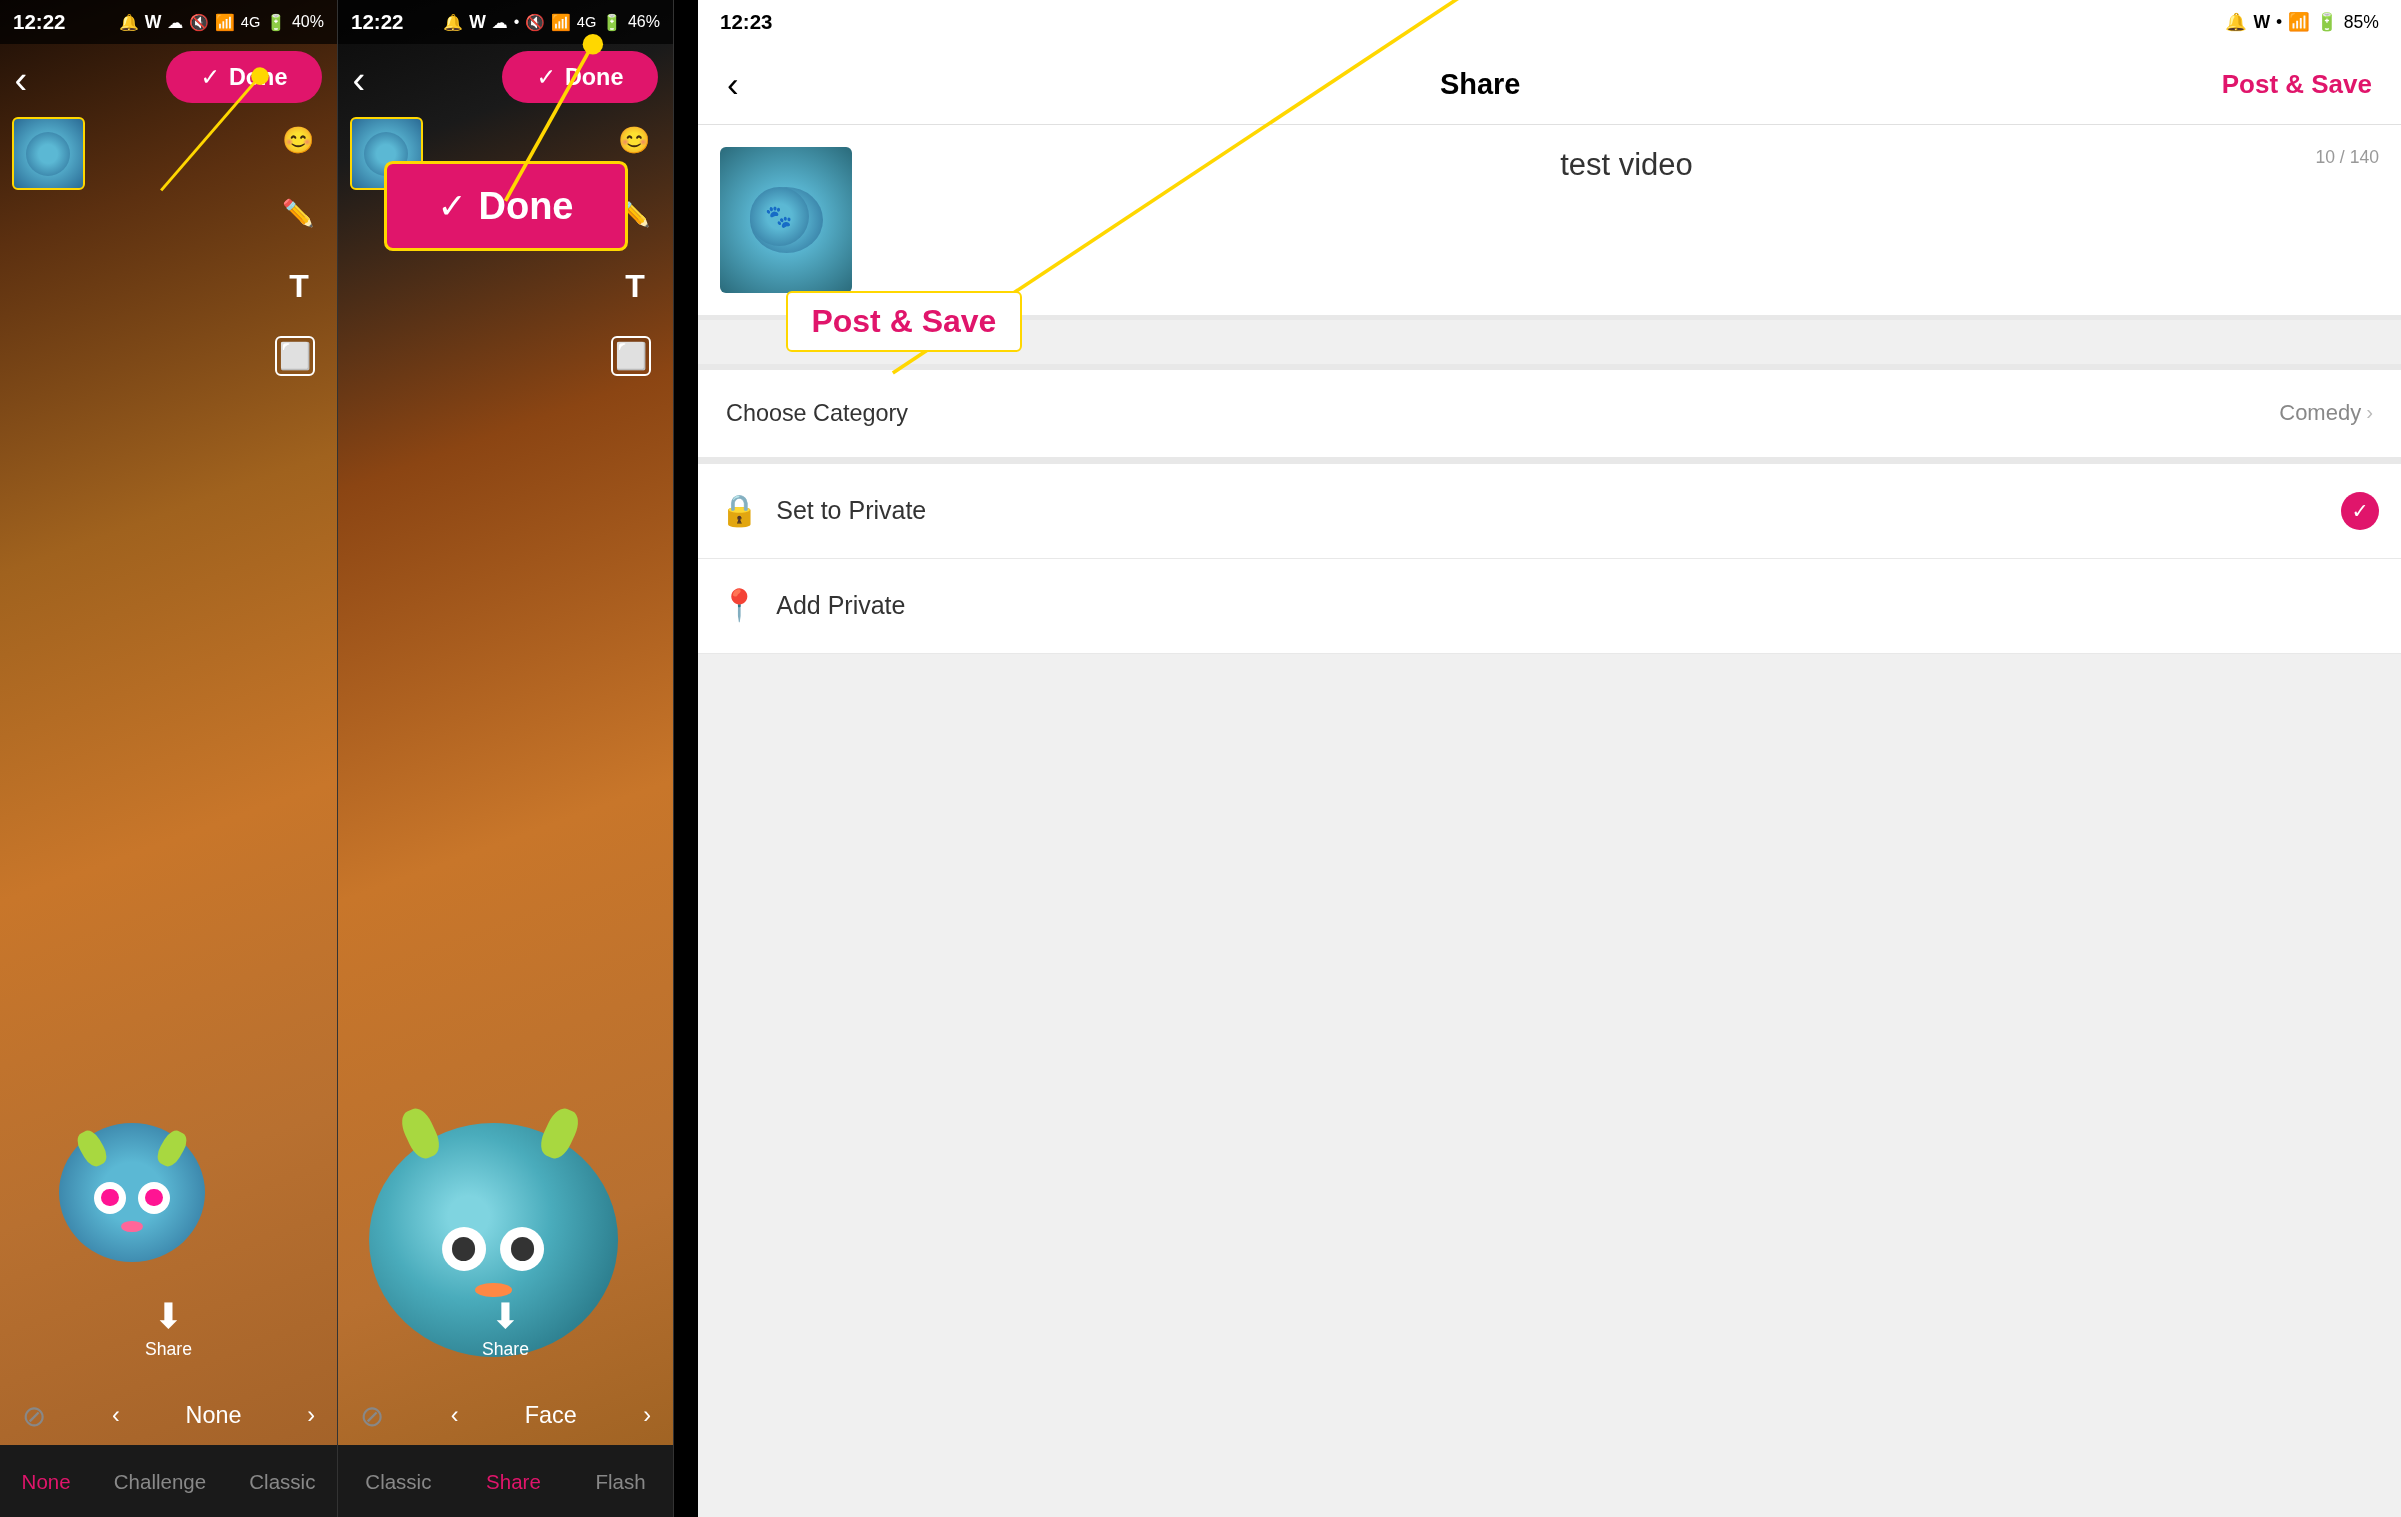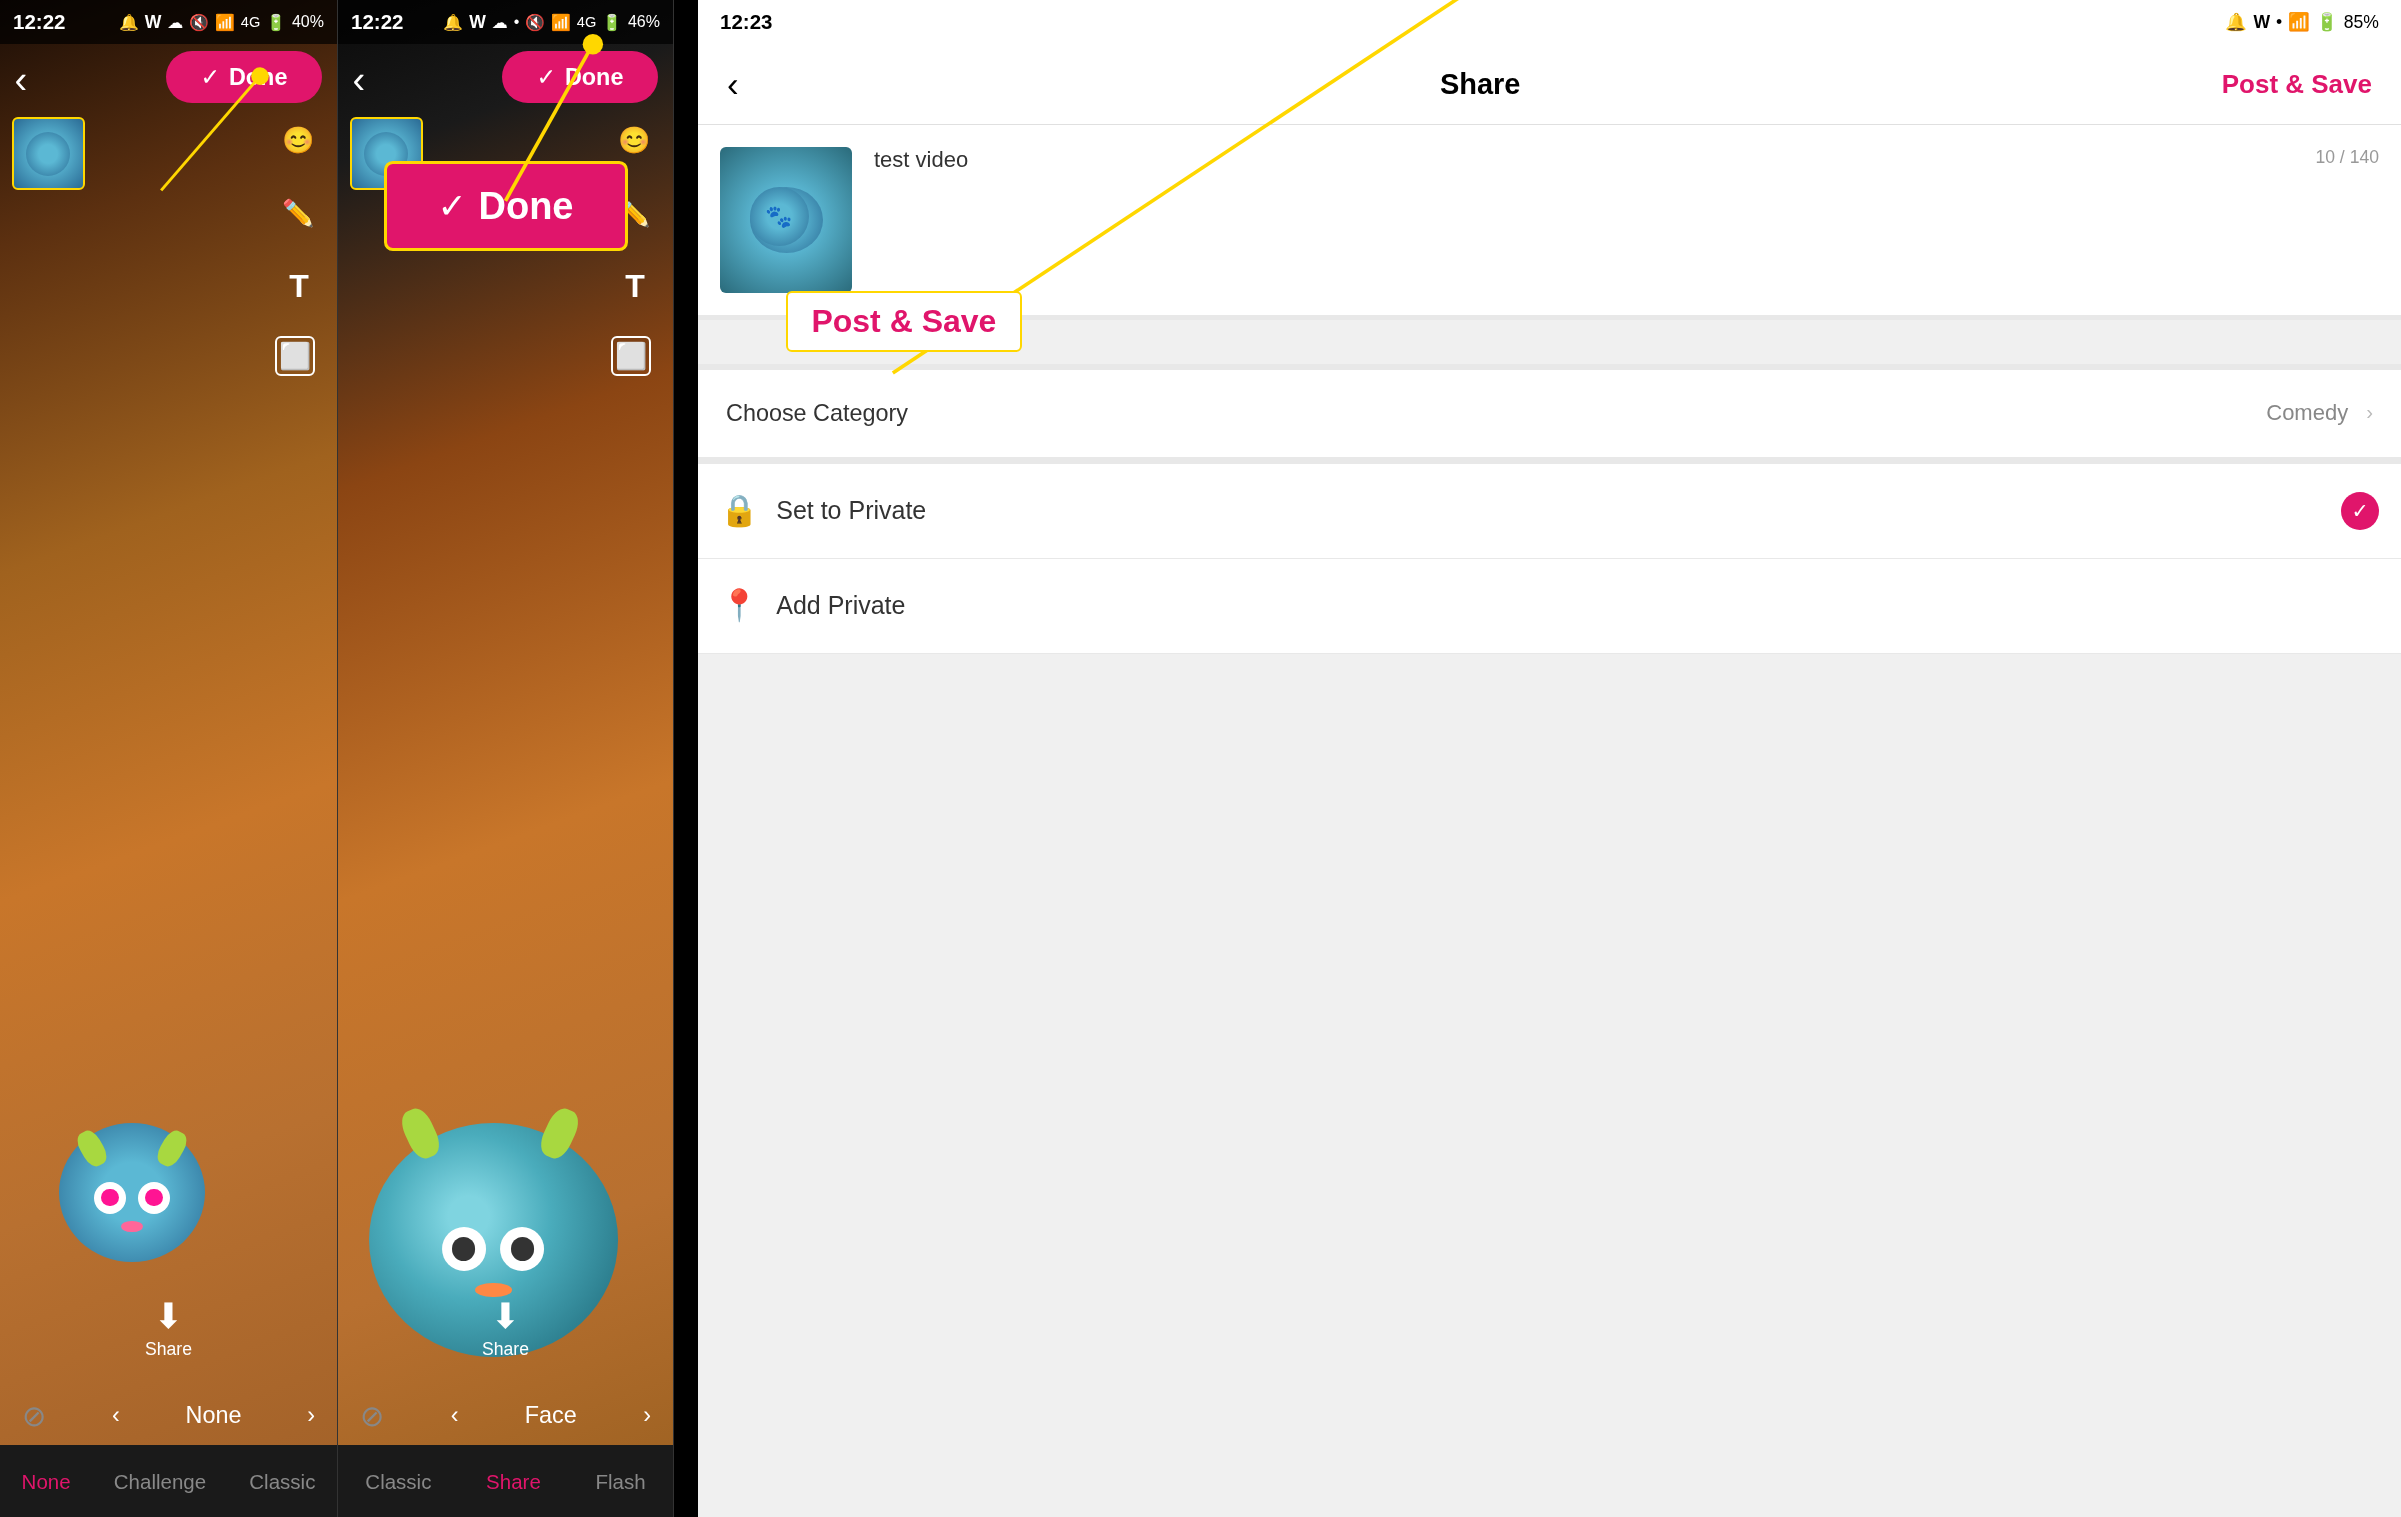--- a/index.html
+++ b/index.html
@@ -295,23 +295,24 @@
       height: 66px;
       background: radial-gradient(circle, #5bb8d4 30%, #2a6a94 100%);
       border-radius: 50%;
     }
     .video-caption-area {
       flex: 1;
       display: flex;
       flex-direction: column;
     }
     .video-caption-text {
-      font-size: 22px;
+      font-size: 31px;
       color: #333;
       margin-bottom: 14.6px;
+      text-align: center;
     }
     .char-count {
       position: absolute;
       top: 22px;
       right: 22px;
       font-size: 17.6px;
       color: #999;
     }
 
     
@@ -324,21 +325,21 @@
       justify-content: space-between;
       border-bottom: 0.7px solid #e8e8e8;
     }
     .category-label {
       font-size: 23.4px;
       color: #333;
     }
     .category-value {
       display: flex;
       align-items: flex-start;
-      gap: 18px;
+      gap: 5px;
       color: #888;
       font-size: 22px;
     }
     .category-chevron {
       font-size: 20.5px;
       color: #bbb;
     }
 
     
     .separator {

